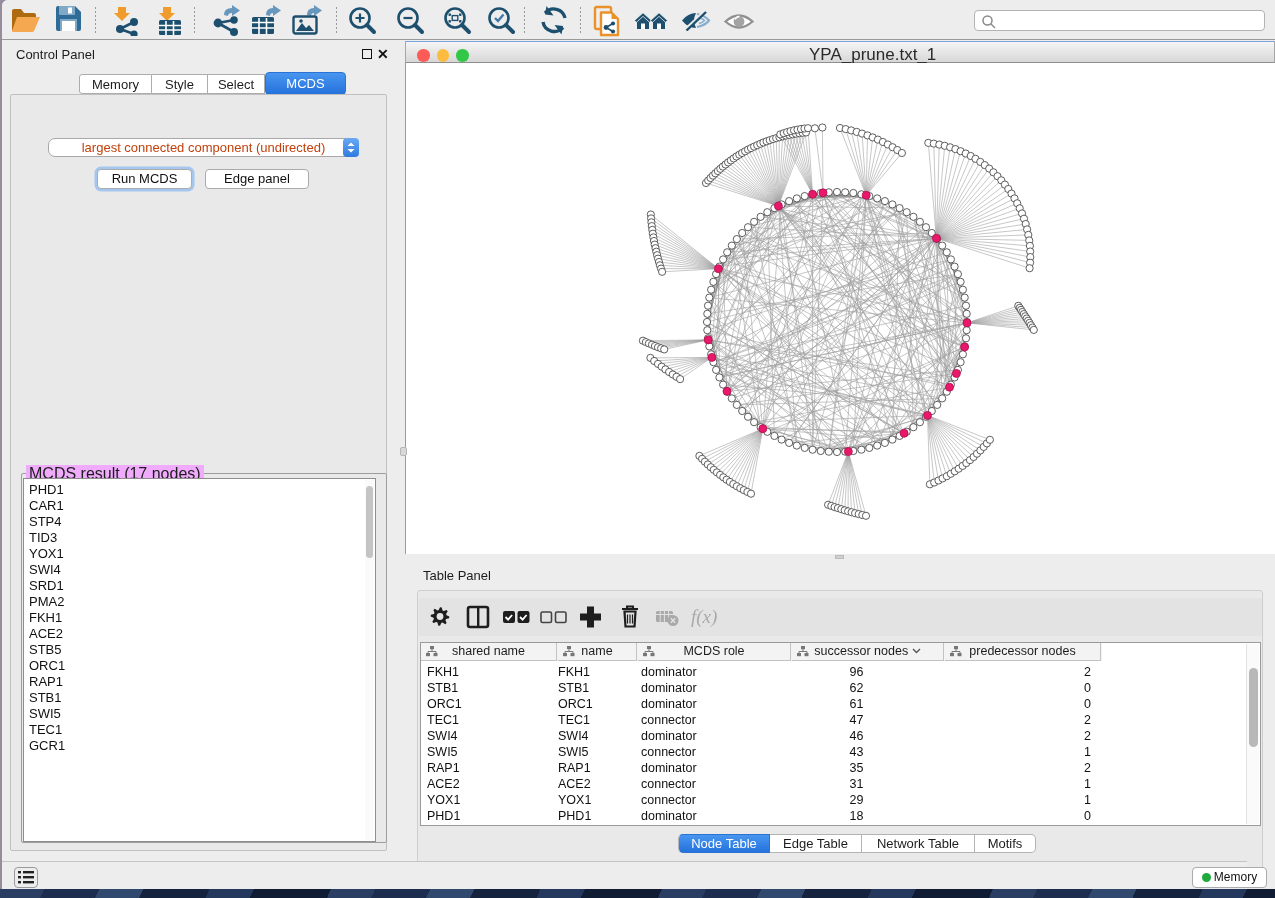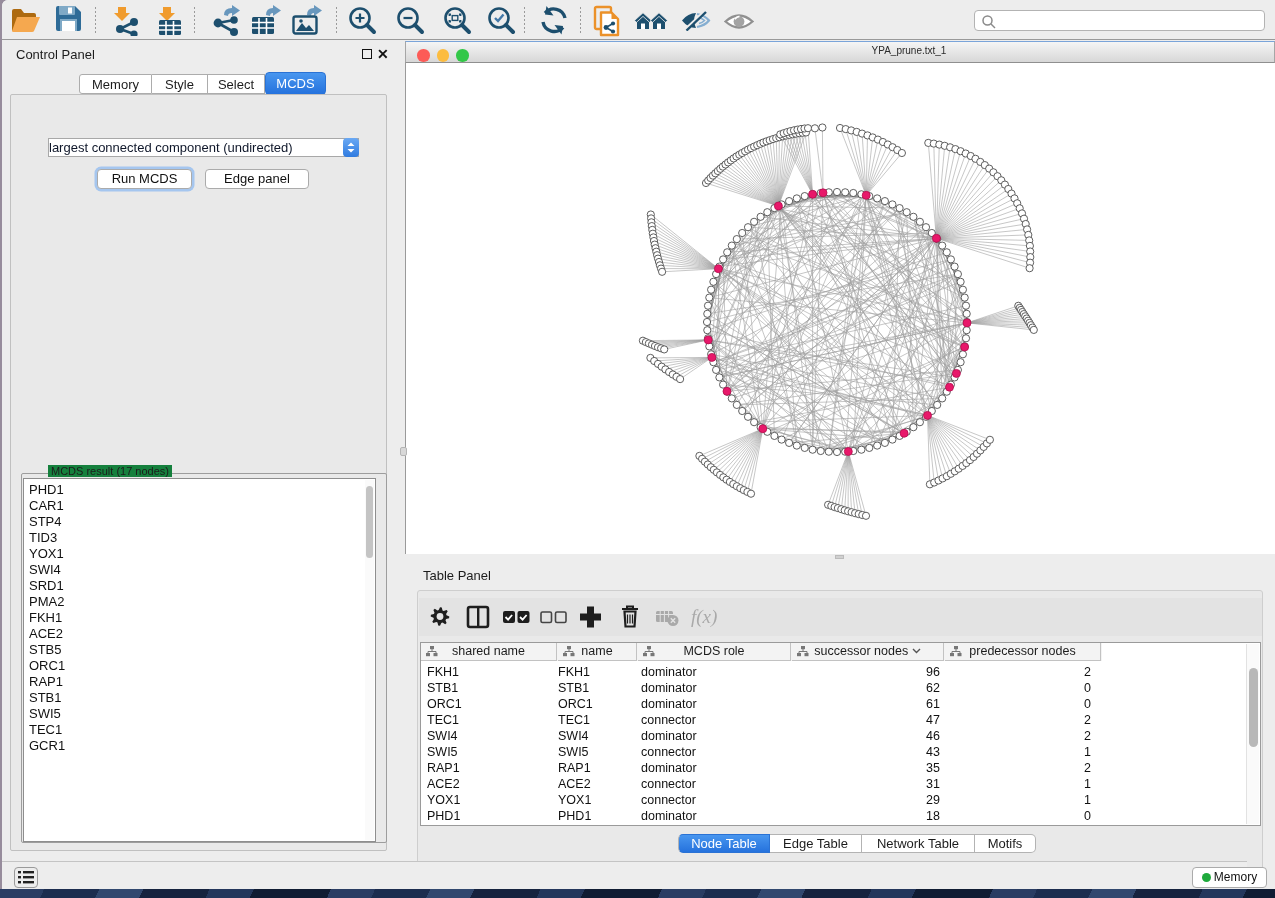--- a/index.html
+++ b/index.html
@@ -14,52 +14,52 @@
 #cp{position:absolute;left:0;top:41px;width:392px;height:820px;background:#ededed}
 #cp .title{position:absolute;left:14px;top:6px;font-size:13px;color:#1c1c1c}
 #cp-float{position:absolute;left:360px;top:8px;width:10px;height:10px;border:1.5px solid #111}
 #cp-close{position:absolute;left:375px;top:5px;font-size:14px;font-weight:bold;color:#111}
 #cp-tabs{position:absolute;left:77px;top:33px;height:20px;font-size:13px}
 .cptab{float:left;height:20px;background:#fff;border:1px solid #acacac;border-left:none;line-height:19px;text-align:center;color:#1c1c1c}
 .cptab.first{border-left:1px solid #acacac;border-top-left-radius:3px;border-bottom-left-radius:3px}
 .cptab.sel{background:linear-gradient(#4896ef,#2572dd);color:#fff;border:1px solid #2a72d4;border-radius:4px;position:relative;top:-2px;height:23px;line-height:22px}
 #cp-body{position:absolute;left:8px;top:53px;width:377px;height:757px;background:#e9e9e9;border:1px solid #c0c0c0;border-radius:2px}
 #opt-label{position:absolute;left:0;top:20px;width:100%;text-align:center;font-size:13px;color:#1c1c1c}
-#combo{position:absolute;left:37px;top:43px;width:311px;height:19px;background:#fff;border:1px solid #a8a8a8;border-radius:0;font-size:13px;color:#0f172a;text-align:left;line-height:17px}
+#combo{position:absolute;left:37px;top:43px;width:311px;height:19px;background:#fff;border:1px solid #a8a8a8;border-radius:7px;font-size:13px;color:#c2410c;text-align:center;line-height:17px}
 #combo .spin{position:absolute;right:-1px;top:-1px;width:16px;height:19px;border-radius:4px;background:linear-gradient(#6aa9f4,#2f7be0)}
 #combo .spin svg{position:absolute;left:2px;top:3px}
 .btn{position:absolute;height:20px;background:#fff;border:1px solid #ababab;border-radius:4px;font-size:13px;color:#111;text-align:center;line-height:18px}
 #btn-run{left:86px;top:74px;width:95px;box-shadow:0 0 0 2.5px #a5c6ef}
 #btn-close{left:194px;top:74px;width:104px}
 #fieldset{position:absolute;left:10px;top:378px;width:366px;height:370px}
-#fieldset .legend{position:absolute;left:27px;top:-8px;background:#15803d;padding:0 3px;font-size:11px;color:#1c1c1c}
+#fieldset .legend{position:absolute;left:5px;top:-8px;background:#f0abfc;padding:0 3px;font-size:16px;color:#1c1c1c}
 #fieldset .fbox{position:absolute;left:0;top:0;width:100%;height:100%;border:1px solid #9d9d9d;border-radius:2px}
 #mlist{position:absolute;left:2px;top:5px;width:353px;height:364px;background:#fff;border:1px solid #8e8e8e;font-size:13px;color:#111;padding:3px 0 0 5px;line-height:16px}
 #mlist .sb{position:absolute;right:1px;top:1px;width:9px;height:360px;background:#fafafa}
 #mlist .sb .th{position:absolute;left:1px;top:6px;width:7px;height:72px;background:#c4c4c4;border-radius:4px}
 
 #netwin{position:absolute;left:403px;top:41px;width:870px;height:513px}
 #nettitle{position:absolute;left:0;top:0;width:870px;height:22px;background:linear-gradient(#f5f5f5,#d7d7d7);border:1px solid #a6a6a6;border-top:1px solid #7aa4d9;border-bottom:1px solid #8f8f8f}
-#nettitle .t{position:absolute;left:403px;top:3px;width:200px;text-align:center;font-size:10px;color:#2a2a2a}
+#nettitle .t{position:absolute;left:403px;top:3px;width:200px;font-size:17px;color:#2a2a2a}
 .tl{position:absolute;top:7px;width:12.5px;height:12.5px;border-radius:50%}
 #netcanvas{position:absolute;left:0;top:22px;width:870px;height:491px;background:#fff;border-left:1px solid #9a9a9a}
 #netgrip{position:absolute;left:430px;top:514px;width:9px;height:4px;background:#d0d0d0;border:1px solid #bbb}
 
 #tp{position:absolute;left:403px;top:560px;width:870px;height:301px;background:#ededed}
 #tp .title{position:absolute;left:18px;top:8px;font-size:13px;color:#1c1c1c}
 #tp-inner{position:absolute;left:12px;top:30px;width:846px;height:288px;background:#e9e9e9;border:1px solid #cecece;border-radius:3px}
 #tp-toolbar{position:absolute;left:1px;top:7px;width:843px;height:38px;background:#e3e3e3}
 #tbl{position:absolute;left:2px;top:51px;width:841px;height:184px;background:#fff;border:1px solid #9a9a9a}
 #tbl-head{position:absolute;left:0;top:0;width:681px;height:18px;background:#f3f3f3;font-size:12.5px;color:#1c1c1c}
 .hc{position:absolute;top:0;height:18px;border-right:1px solid #c2c2c2;border-bottom:1px solid #c2c2c2;text-align:center;line-height:17px}
 .hic{position:absolute;left:5px;top:3px}
 .rows{position:absolute;left:0;top:21px;width:100%;font-size:12.5px;color:#111}
 .row{height:16px;line-height:16px;position:relative}
 .row .c1{position:absolute;left:6px}.row .c2{position:absolute;left:137px}
-.row .c3{position:absolute;left:220px}.row .c4{position:absolute;left:386px;width:133px;text-align:right}
+.row .c3{position:absolute;left:220px}.row .c4{position:absolute;left:369px;width:133px;text-align:center}
 .row .c5{position:absolute;left:518px;width:152px;text-align:right}
 #tbl-sb{position:absolute;right:1px;top:1px;width:13px;height:180px;background:#fafafa;border-left:1px solid #e2e2e2}
 #tbl-sb .th{position:absolute;left:2px;top:24px;width:9px;height:79px;background:#b8b8b8;border-radius:4.5px}
 #tp-tabs{position:absolute;left:273px;top:274px;height:19px;font-size:13px}
 .tptab{float:left;height:19px;background:#fff;border:1px solid #b3b3b3;border-left:none;line-height:18px;text-align:center;color:#1c1c1c}
 .tptab.sel{background:linear-gradient(#4896ef,#2572dd);color:#fff;border-color:#2a72d4}
 .tptab.first{border-left:1px solid #b3b3b3;border-top-left-radius:5px;border-bottom-left-radius:5px}
 .tptab.last{border-top-right-radius:5px;border-bottom-right-radius:5px}
 
 #status{position:absolute;left:0;top:861px;width:1245px;height:28px;background:#ededed;border-top:1px solid #c4c4c4}
@@ -183,21 +183,21 @@
  </div>
 </div>
 <div id="cp">
   <div class="title">Control Panel</div>
   <div id="cp-float"></div>
       <div id="cp-close">✕</div>
   <div id="cp-tabs">
     <div class="cptab first" style="width:73px">Memory</div>
         <div class="cptab" style="width:56px">Style</div>
         <div class="cptab" style="width:57px">Select</div>
-        <div class="cptab sel" style="width:61px">MCDS</div>
+        <div class="cptab sel" style="width:81px">MCDS</div>
   </div>
   <div id="cp-body">
     <div id="combo">largest connected component (undirected)<span class="spin">
             <svg width="12" height="13" viewBox="0 0 12 13">
               <path d="M2.5 5 L6 1.5 L9.5 5Z M2.5 8 L6 11.5 L9.5 8Z" fill="#fff"></path>
             </svg>
           </span></div>
     <div class="btn" id="btn-run">Run MCDS</div>
     <div class="btn" id="btn-close">Edge panel</div>
     <div id="fieldset">

